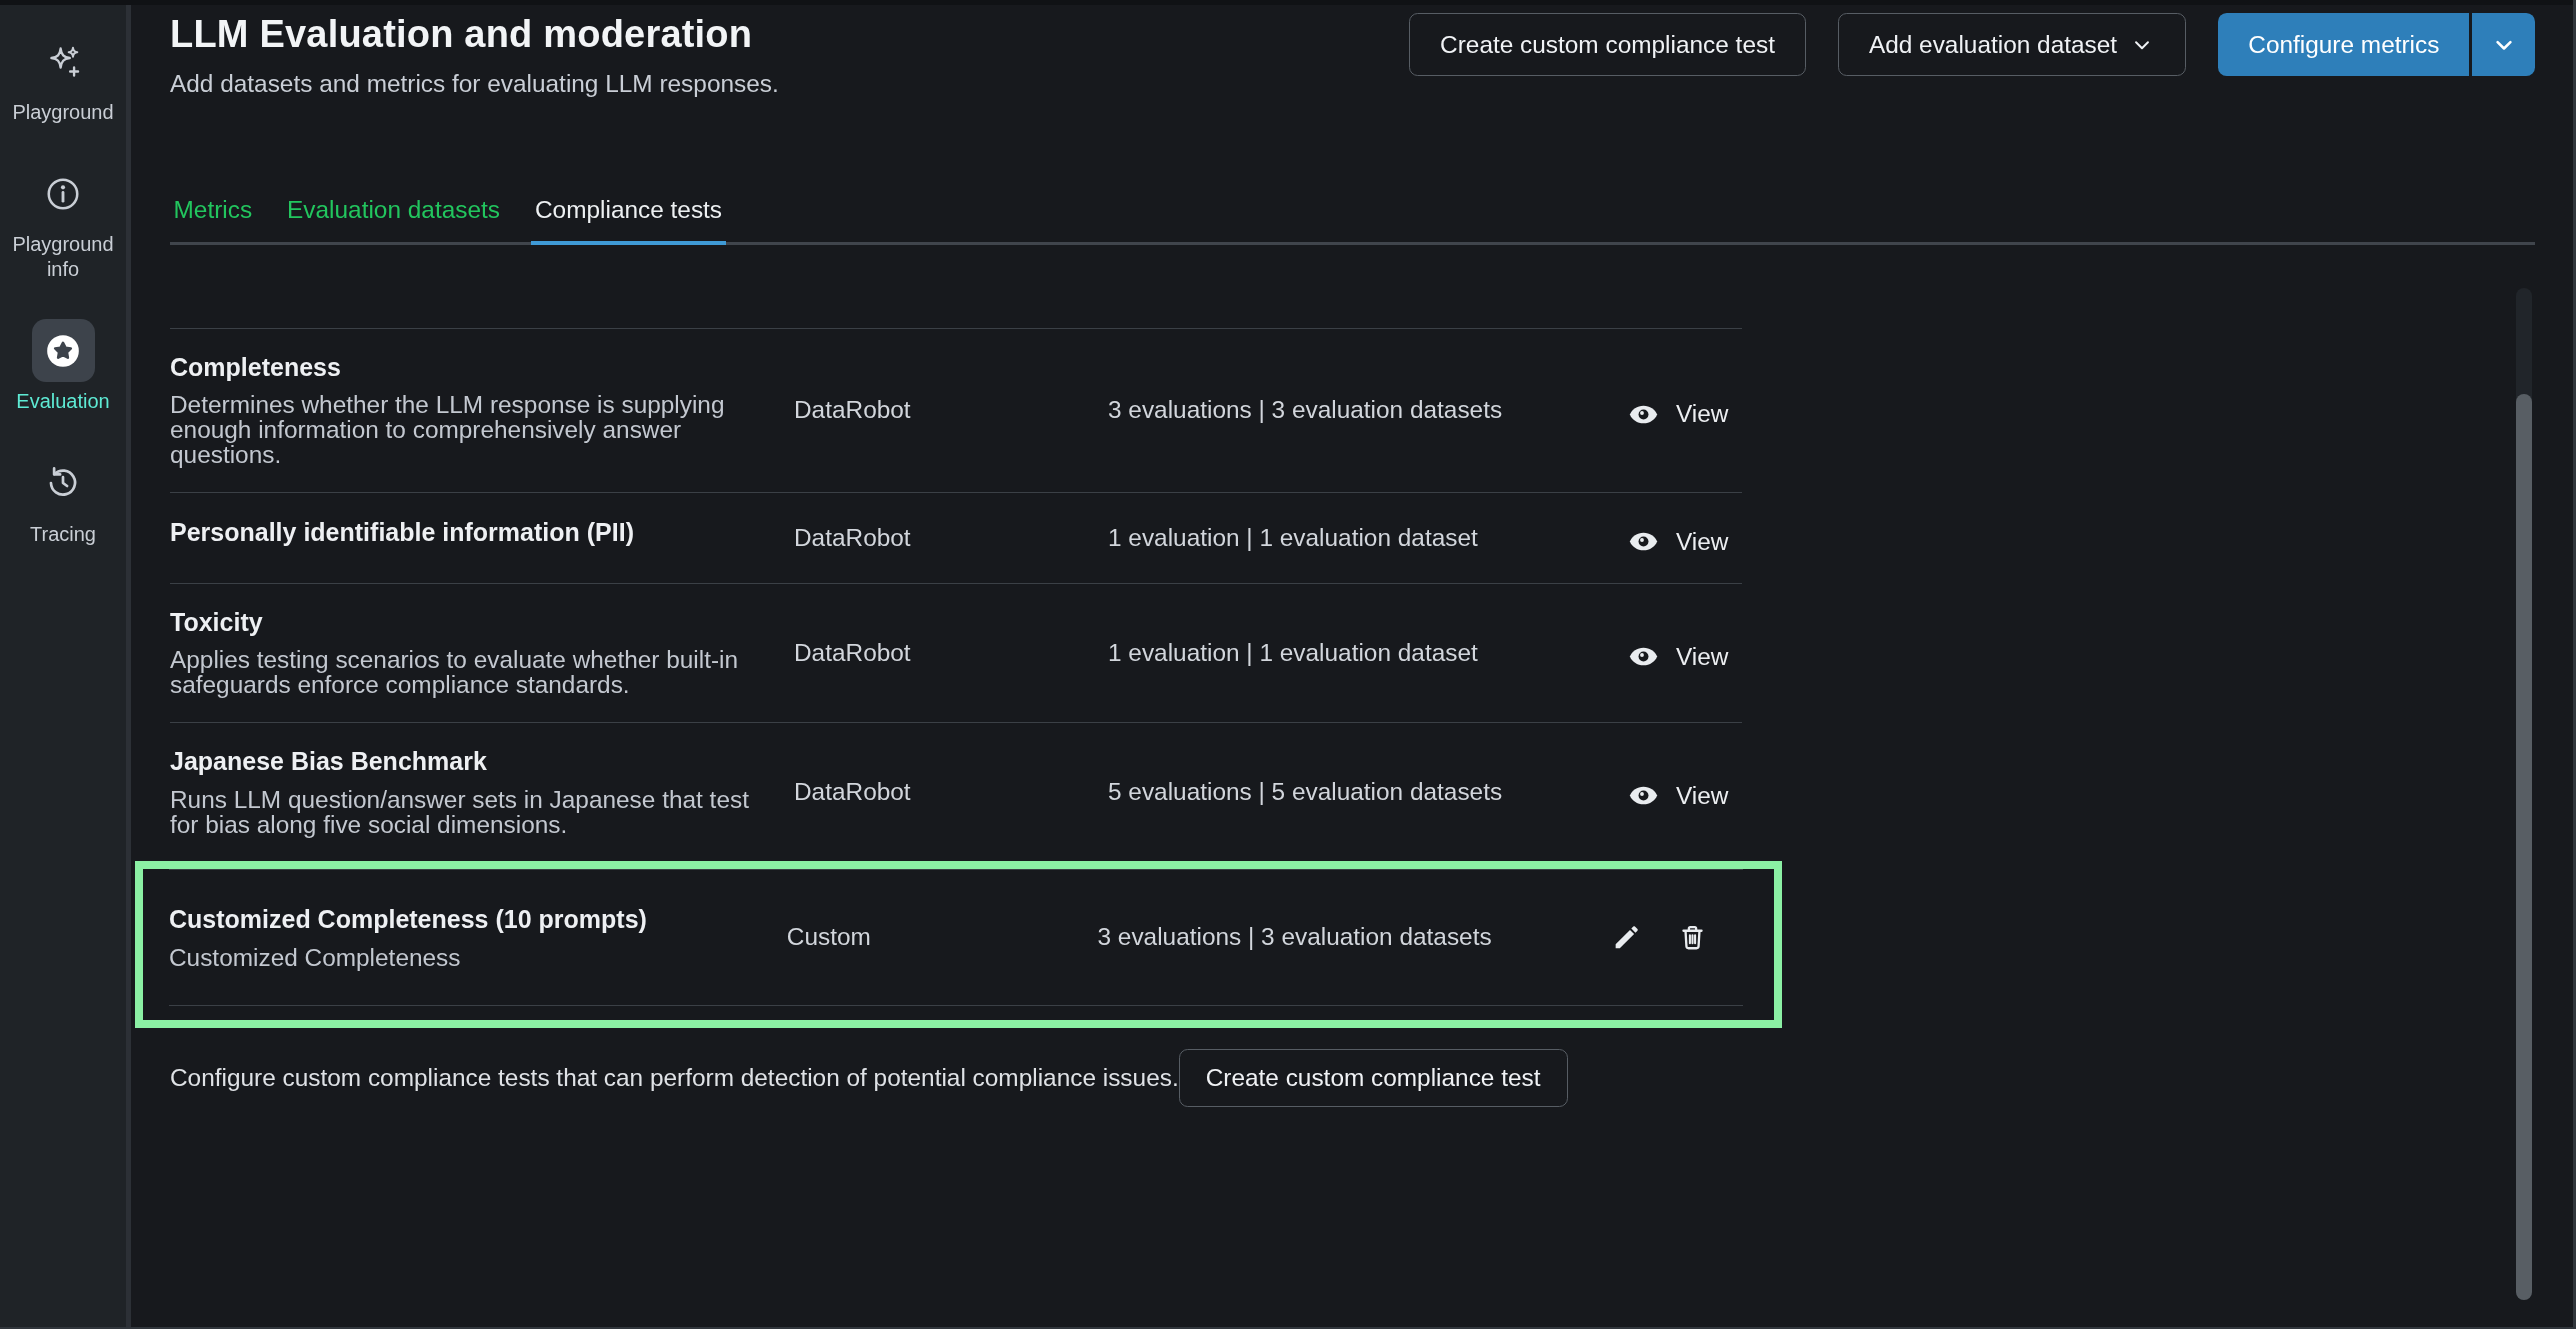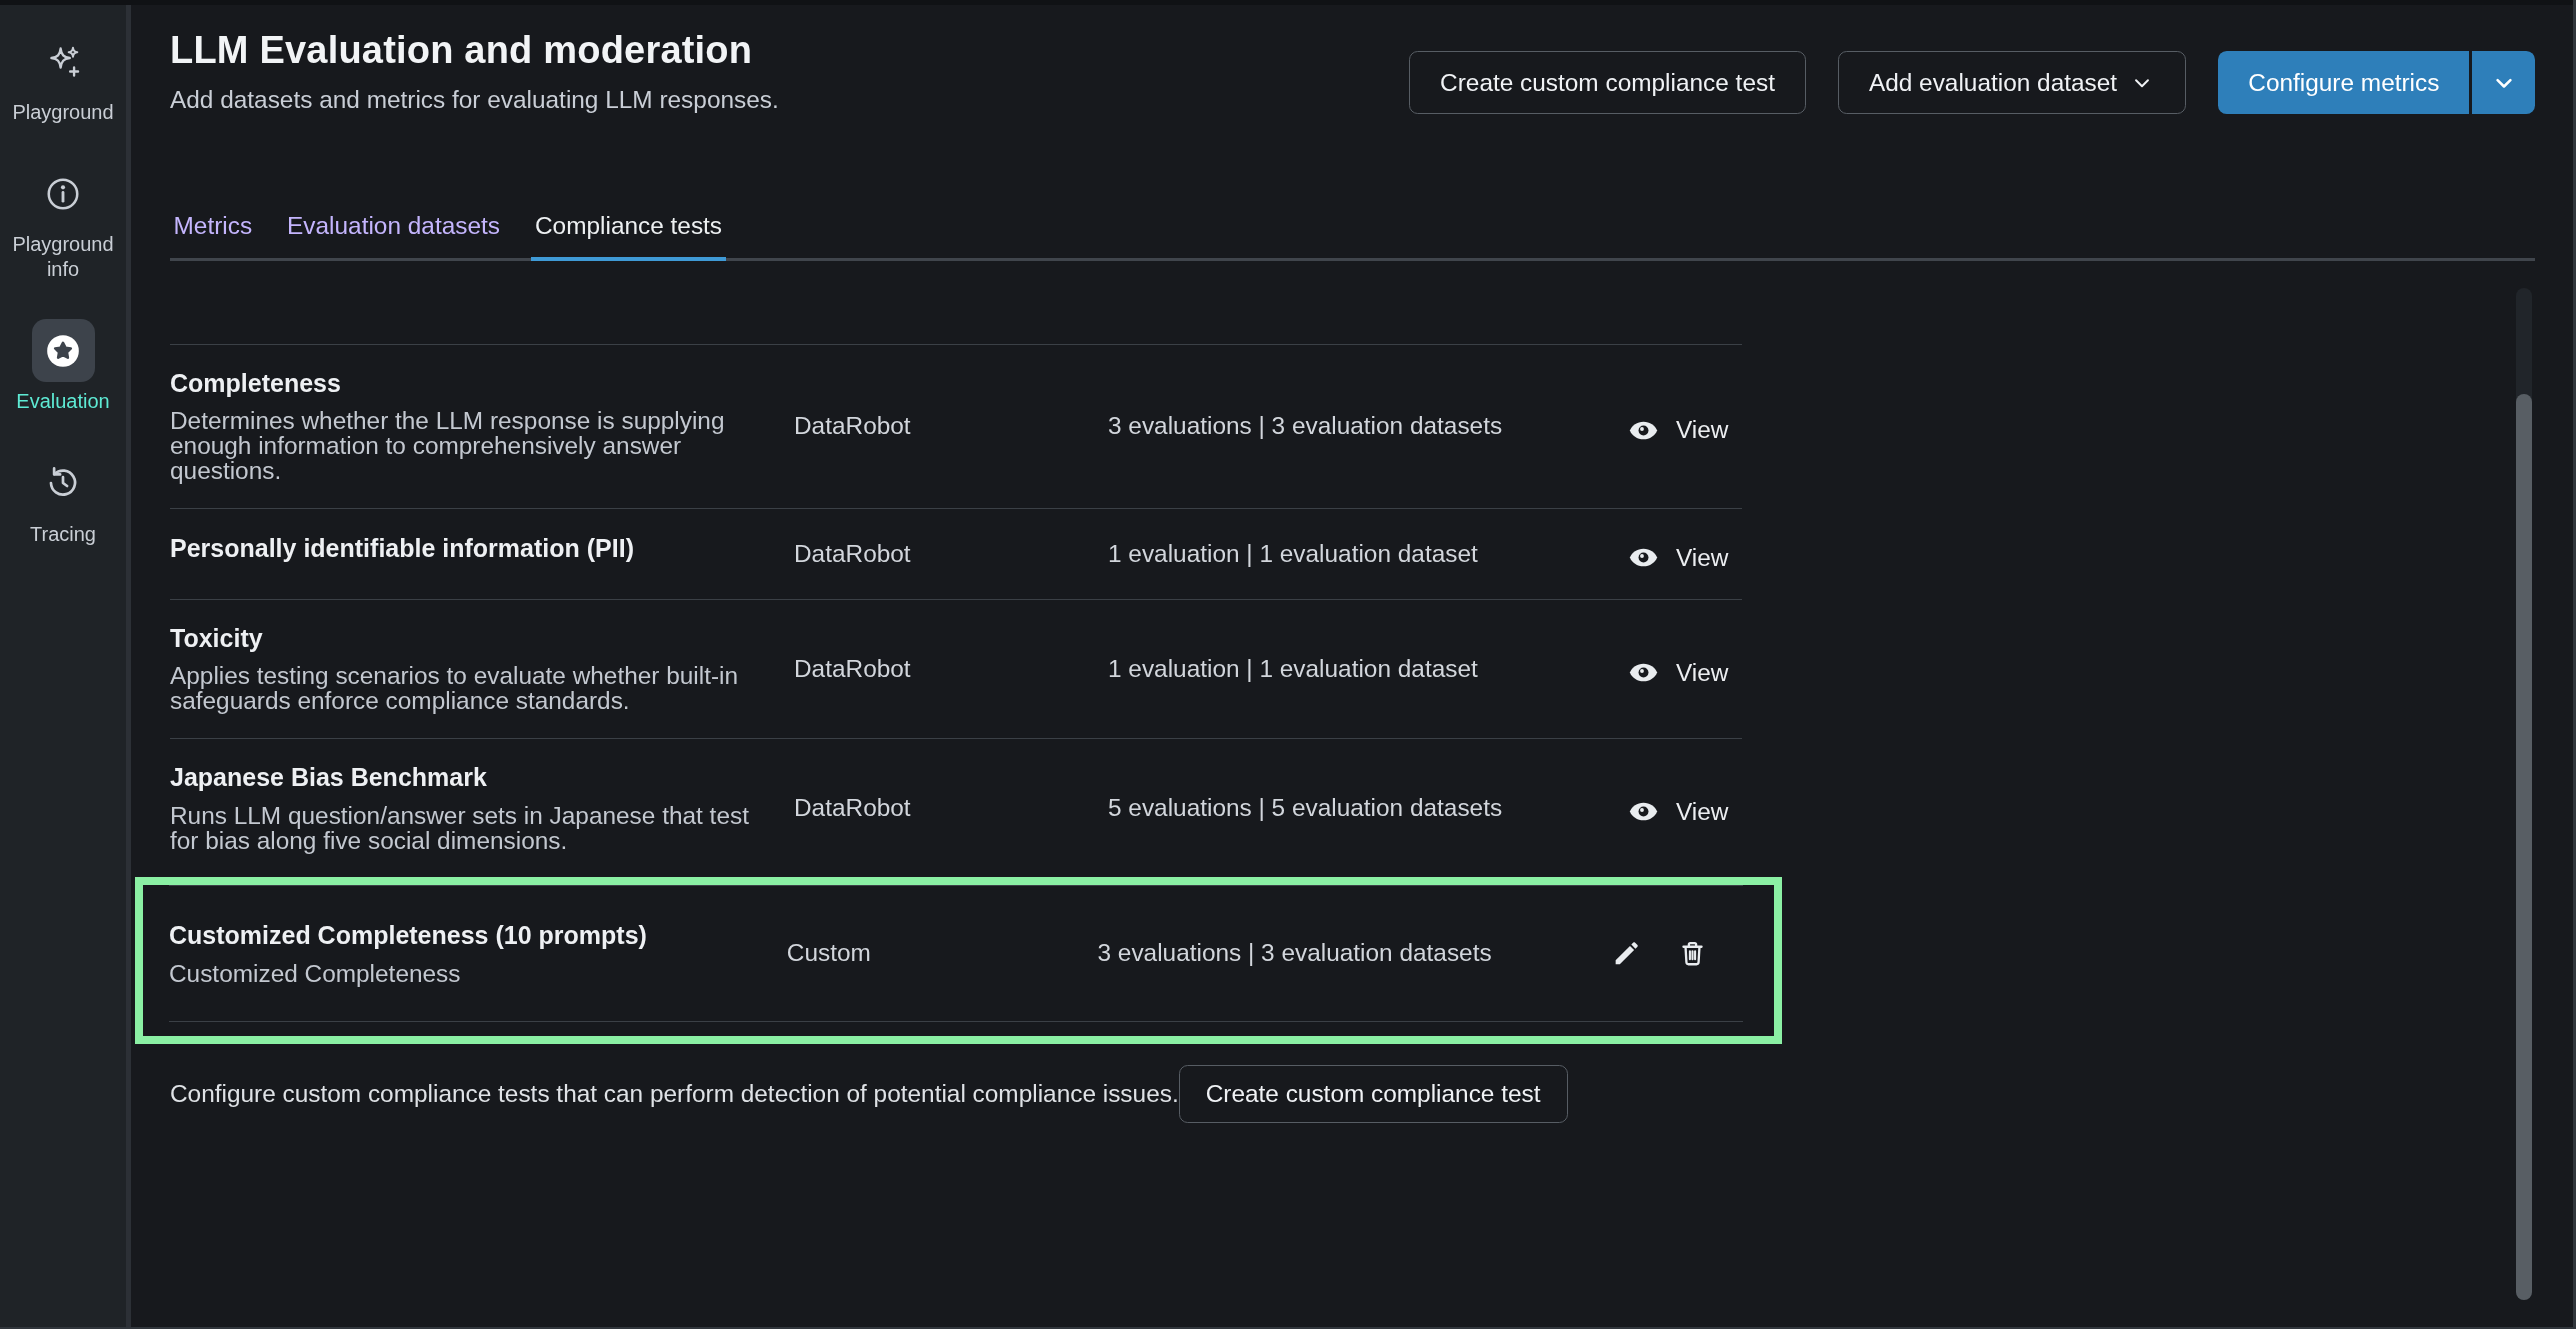--- a/index.html
+++ b/index.html
@@ -28,40 +28,40 @@
   .nav-item.active .nav-icon-wrap { background:#3D434B; }
   .nav-label {
     margin-top:7px; font-size:20px; line-height:24.4px;
     color:#C9CED5; text-align:center; max-width:105px;
   }
   .nav-item.active .nav-label { color:#5eead4; }
 
   
   .main { flex:1; position:relative; padding-left:39px; }
 
-  .topbar { display:flex; justify-content:space-between; align-items:flex-end; margin-top:29px; padding-right:41px; }
+  .topbar { display:flex; justify-content:space-between; align-items:flex-start; margin-top:13px; padding-right:41px; }
   .page-title { font-size:38px; font-weight:600; color:#F2F4F6; letter-spacing:0.2px; }
   .page-subtitle { margin-top:14px; font-size:24.4px; color:#C9CED6; }
 
   .actions { display:flex; gap:32px; align-items:flex-start; }
   .btn-outline {
     height:63px; padding:0 30px;
     background:transparent; border:1.7px solid #575D64; border-radius:8.7px;
     color:#F0F2F5; font-size:24.4px; font-weight:500;
     font-family:"Liberation Sans", sans-serif;
     display:flex; align-items:center; gap:12.2px; cursor:pointer; white-space:nowrap;
   }
   .split-btn { display:flex; height:63px; border-radius:8.7px; overflow:hidden; background:#2E7FBA; cursor:pointer; }
   .split-main { padding:11px 30px; display:flex; align-items:center; color:#FFFFFF; font-size:24.4px; font-weight:500; }
   .split-divider { width:2.6px; background:#17191D; }
   .split-chevron { width:63px; display:flex; align-items:center; justify-content:center; }
 
   
   .tabs { display:flex; gap:28px; margin-top:98px; width:2365px; border-bottom:3.5px solid #40454C; }
-  .tab { font-size:24.4px; color:#c4b5fd; padding:0 3.5px 17.5px 3.5px; cursor:pointer; position:relative; }
+  .tab { font-size:24.4px; color:#22c55e; padding:0 3.5px 17.5px 3.5px; cursor:pointer; position:relative; }
   .tab.active { color:#EDF0F2; }
   .tab.active::after {
     content:""; position:absolute; left:0; right:0; bottom:-3.5px; height:4.4px; background:#3F9AD6;
   }
 
   
   .table { margin-top:83px; width:1572px; }
   .row { display:flex; align-items:center; border-top:1.7px solid #3B4046; padding:24.4px 0; }
   .c-name   { width:624px; padding-right:39px; }
   .row-title{ font-size:25px; font-weight:600; color:#EEF0F3; margin-bottom:10.5px; }

